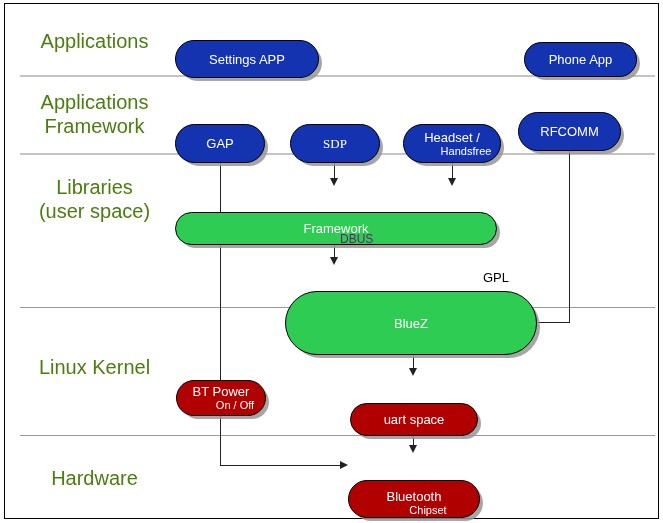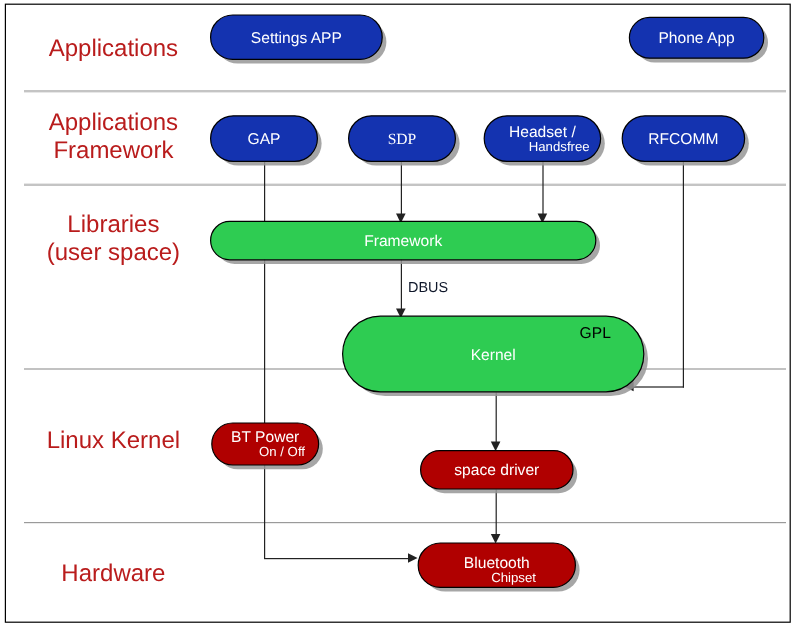--- a/index.html
+++ b/index.html
@@ -27,21 +27,21 @@
   .divider{
     position:absolute;
     height:0;
     border-top:2px solid #c4c4c4;
   }
   .divider.thin{border-top:1px solid #9a9a9a;}
 
   
   .layer-label{
     position:absolute;
-    color:#b91c1c;
+    color:#4d7c0f;
     font-size:20px;
     line-height:24px;
     text-align:center;
     white-space:pre-line;
     user-select:none;
   }
 
   
   .node{
     position:absolute;
@@ -51,20 +51,21 @@
     color:#ffffff;
     display:flex;
     flex-direction:column;
     align-items:center;
     justify-content:center;
     text-align:center;
     font-size:13px;
     line-height:15px;
     box-shadow:4px 4px 0 -1px rgba(150,150,150,0.85);
     z-index:5;
+    margin-top:28px;
   }
   .node .sub{font-size:11px;line-height:13px;padding-left:28px;}
   .node.blue{background:#1433b0;}
   .node.green{background:#2ecc52;}
   .node.red{background:#b00000;}
 
   
   .inner-tag{
     position:absolute;
     color:#000;
@@ -96,21 +97,21 @@
   .arrow-right{
     position:absolute;
     width:0;height:0;
     border-top:4.5px solid transparent;
     border-bottom:4.5px solid transparent;
     border-left:8px solid #222;
     z-index:4;
   }
   .edge-label{
     position:absolute;
-    color:#0f172a;
+    color:#701a75;
     font-size:12px;
     background:transparent;
     z-index:6;
     user-select:none;
   }
 </style>
 </head>
 <body>
 
 <div id="canvas">
@@ -168,40 +169,40 @@
 
   <div class="node blue" style="left:290px; top:96px; width:90px; height:39px;font-family:Liberation Serif, serif;">
     <span>SDP</span>
   </div>
 
   <div class="node blue" style="left:403px; top:96px; width:98px; height:39px;">
     <span>Headset /</span>
     <span class="sub">Handsfree</span>
   </div>
 
-  <div class="node blue" style="left:518px; top:96px; width:103px; height:39px;">
+  <div class="node blue" style="left:518px; top:84px; width:103px; height:39px;">
     <span>RFCOMM</span>
   </div>
 
   <div class="node green" style="left:175px; top:184px; width:322px; height:33px;">
     <span>Framework</span>
   </div>
 
   <div class="node green" style="left:285px; top:263px; width:252px; height:64px;">
-    <span>Kernel</span>
+    <span>BlueZ</span>
   </div>
   <div class="inner-tag" style="left:483px; top:270px;">GPL</div>
 
   <div class="node red" style="left:176px; top:352px; width:90px; height:36px;">
     <span>BT Power</span>
     <span class="sub">On / Off</span>
   </div>
 
   <div class="node red" style="left:350px; top:375px; width:128px; height:33px;">
-    <span>space driver</span>
+    <span>uart space</span>
   </div>
 
   <div class="node red" style="left:348px; top:452px; width:132px; height:38px;justify-content:flex-end;">
     <span>Bluetooth</span>
     <span class="sub">Chipset</span>
   </div>
 
 </div>
 
 </body></html>

